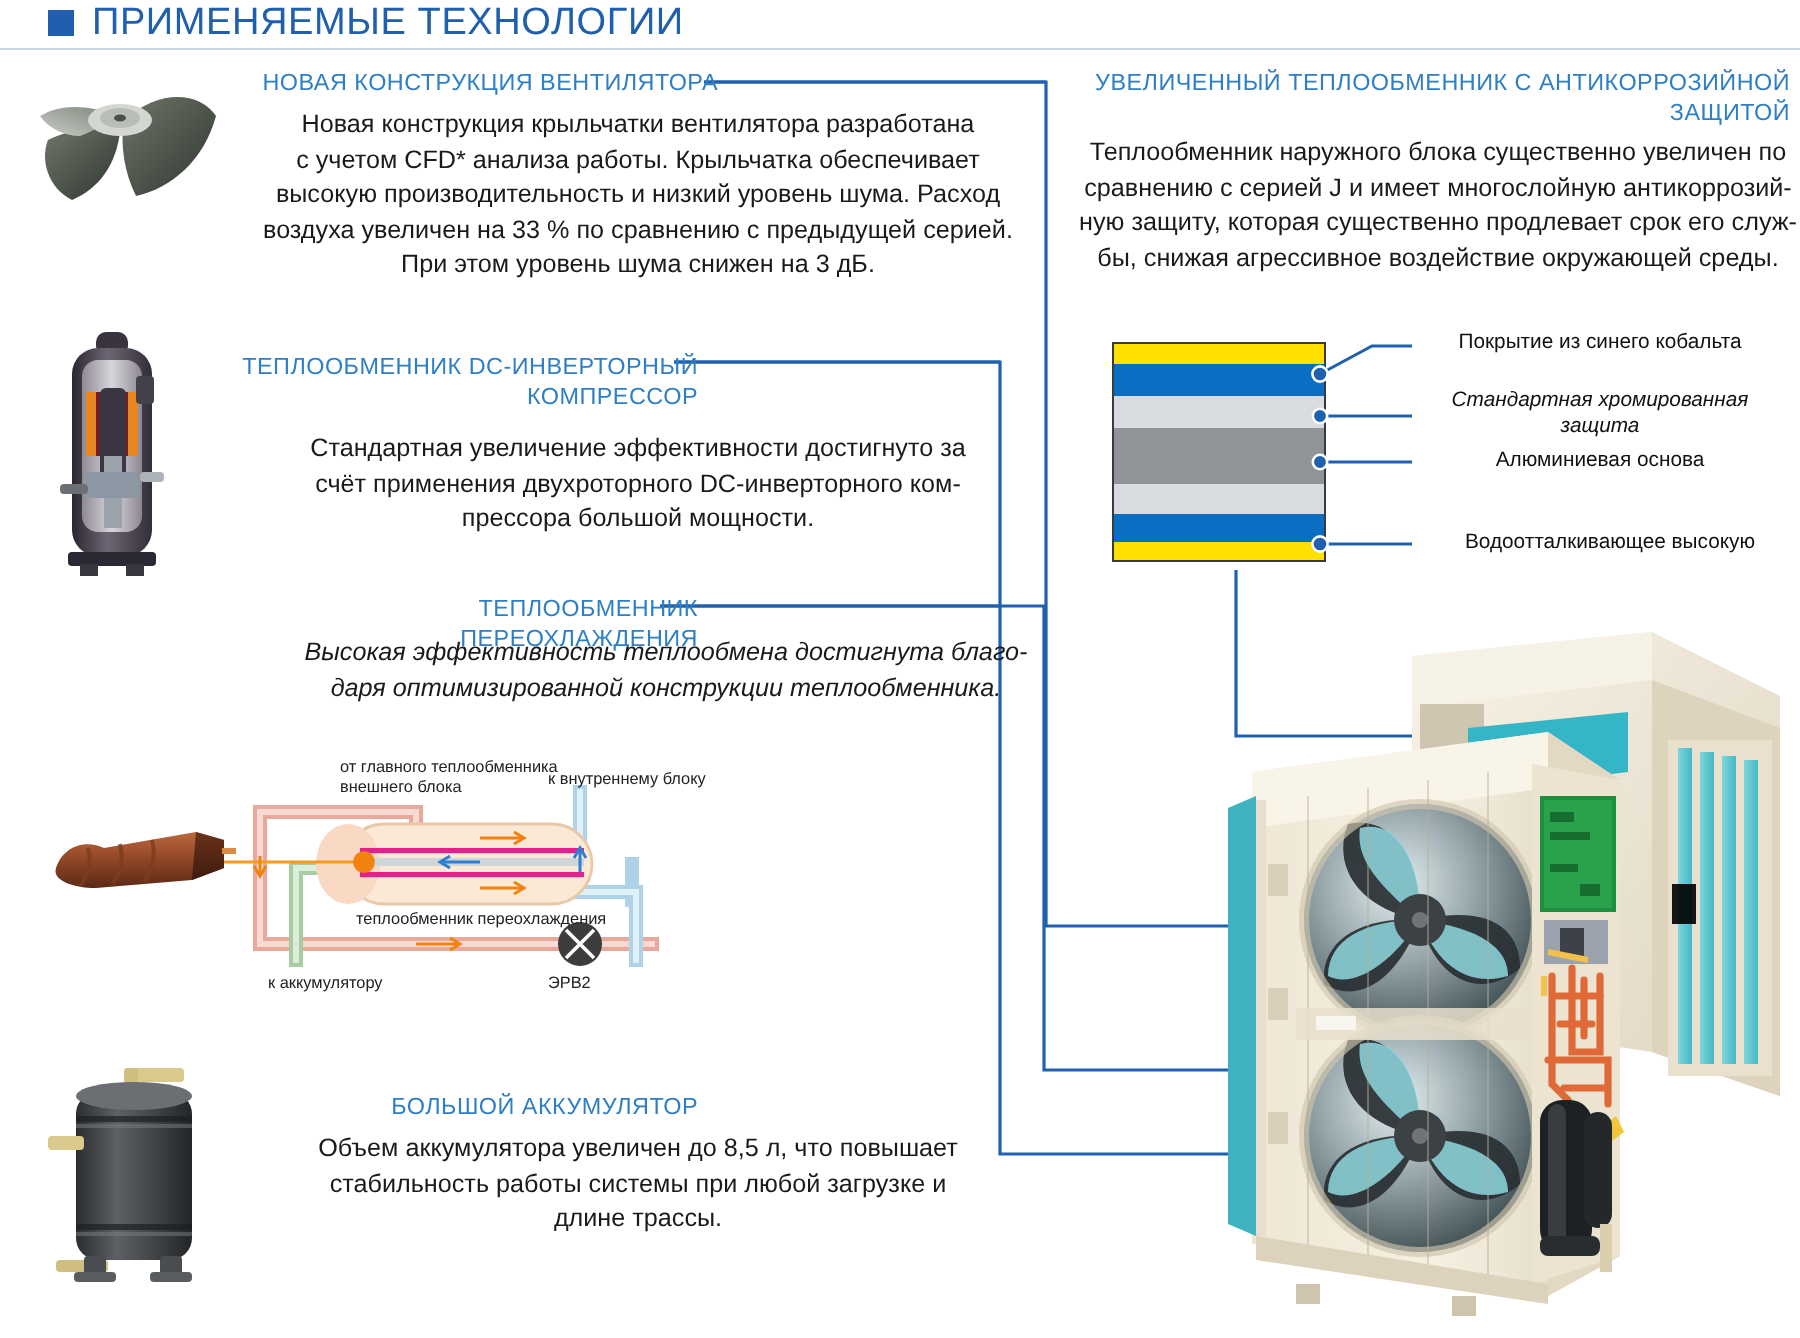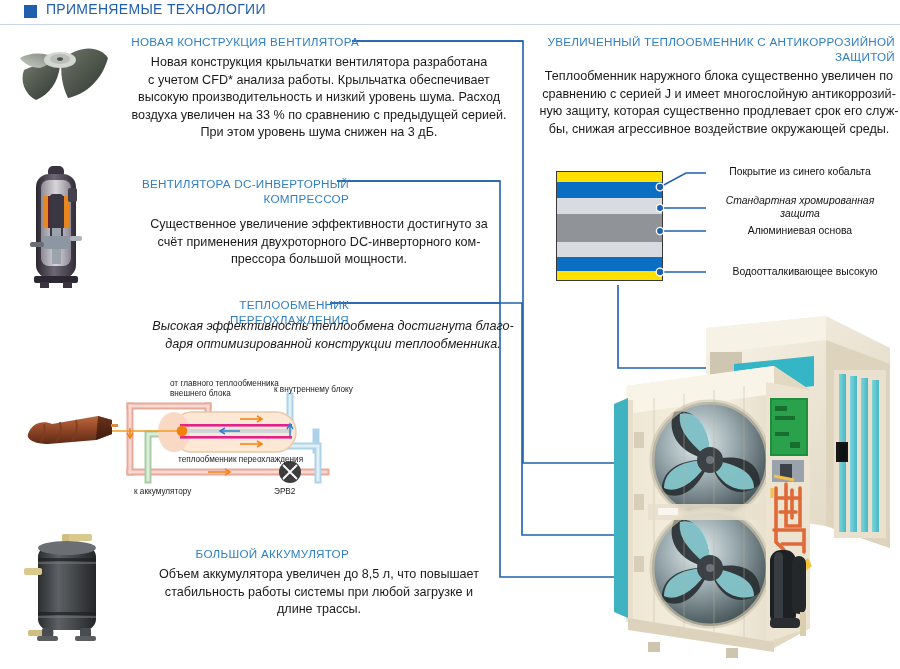--- a/index.html
+++ b/index.html
@@ -7,21 +7,21 @@
     width:900px;height:669px;position:relative;overflow:hidden;
     background:#ffffff;
     font-family:"Liberation Sans","DejaVu Sans",sans-serif;
     -webkit-font-smoothing:antialiased;
   }
   .abs{position:absolute;}
 
   
   #header-bar{left:0;top:0;width:900px;height:26px;}
   #header-square{left:24px;top:5px;width:13px;height:13px;background:#1F5FAE;}
-  #header-title{left:46px;top:1px;font-size:14px;letter-spacing:.3px;
+  #header-title{left:46px;top:1px;font-size:19px;letter-spacing:.3px;
     color:#1F5FAE;font-weight:400;white-space:nowrap;}
   #header-rule{left:0;top:24px;width:900px;height:1px;background:#C9D6E6;}
 
   
   .sec-title{
     color:#2F7FC4;font-size:11.7px;letter-spacing:.25px;line-height:14.5px;
     font-weight:400;white-space:pre-line;text-align:right;
   }
   .sec-body{
     color:#1a1a1a;font-size:12.6px;line-height:17.6px;white-space:pre-line;text-align:center;
@@ -142,23 +142,23 @@
   <rect x="20" y="28" width="13" height="46" rx="3" fill="#3b3742"></rect>
   <rect x="22" y="62" width="9" height="36" fill="#9ba3ad"></rect>
   <rect x="12" y="70" width="28" height="13" rx="3" fill="#8d97a3"></rect>
   <rect x="0" y="76" width="14" height="5" rx="2" fill="#6b6f75"></rect>
   <rect x="40" y="70" width="12" height="5" rx="2" fill="#adb3ba"></rect>
   <rect x="38" y="22" width="9" height="14" rx="2" fill="#44404c"></rect>
   <rect x="4" y="110" width="44" height="7" rx="2" fill="#2c2833"></rect>
   <rect x="10" y="116" width="9" height="6" fill="#3a3640"></rect>
   <rect x="33" y="116" width="9" height="6" fill="#3a3640"></rect>
 </svg>
-<div class="abs sec-title" style="left:119px;top:177px;width:230px;">ВЕНТИЛЯТОРА DC-ИНВЕРТОРНЫЙ
+<div class="abs sec-title" style="left:119px;top:177px;width:230px;">ТЕПЛООБМЕННИК DC-ИНВЕРТОРНЫЙ
 КОМПРЕССОР</div>
-<div class="abs sec-body" style="left:119px;top:216px;width:400px;">Существенное увеличение эффективности достигнуто за
+<div class="abs sec-body" style="left:119px;top:216px;width:400px;">Стандартная увеличение эффективности достигнуто за
 счёт применения двухроторного DC-инверторного ком-
 прессора большой мощности.</div>
 
 <svg class="abs" id="art-pipe" viewBox="0 0 96 52">
   <defs>
     <linearGradient id="gcu" x1="0" y1="0" x2="0" y2="1">
       <stop offset="0" stop-color="#b9693f"></stop>
         <stop offset=".35" stop-color="#9e4f2c"></stop>
       <stop offset=".7" stop-color="#7a3a1f"></stop>
         <stop offset="1" stop-color="#5d2a16"></stop>

